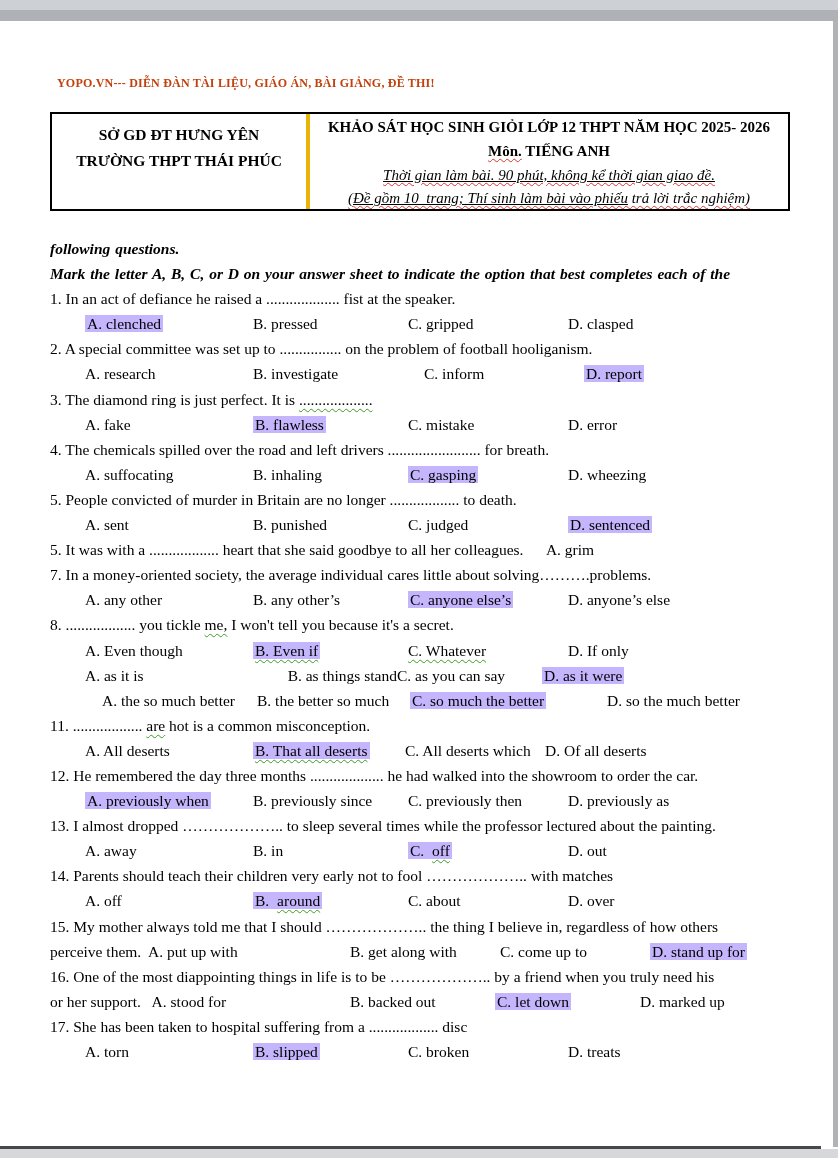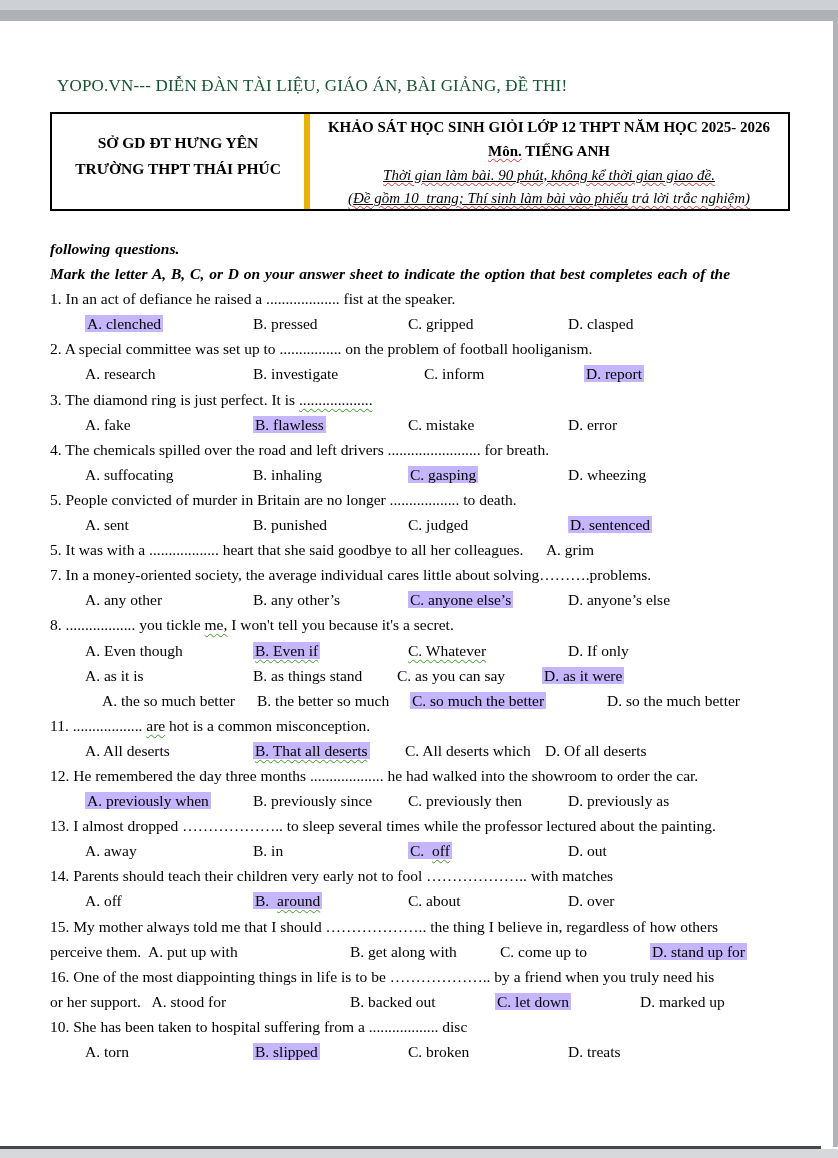--- a/index.html
+++ b/index.html
@@ -10,29 +10,29 @@
     color:#000;
   }
   .band1{position:absolute;left:0;top:0;width:838px;height:10px;background:#cdd0d4;}
   .band2{position:absolute;left:0;top:10px;width:838px;height:11px;background:#aeb1b5;}
   .rstrip{position:absolute;left:833px;top:21px;width:5px;height:1126px;background:#b1b3b7;}
   .bline{position:absolute;left:0;top:1146px;width:821px;height:3px;background:#47484b;}
   .bstrip{position:absolute;left:0;top:1149px;width:838px;height:9px;background:#d6d8dc;}
 
   .hnote{
     position:absolute;left:57px;top:76px;
-    font-weight:normal;font-size:17px;color:#14532d;letter-spacing:.2px;white-space:pre;
+    font-weight:bold;font-size:12px;color:#c2410c;letter-spacing:.2px;white-space:pre;
   }
   .itable{
     position:absolute;left:50px;top:112px;width:736px;height:95px;
     border:2px solid #000;display:flex;
   }
   .lcell{
-    width:258px;border-right:6px solid #eab308;box-sizing:border-box;
-    text-align:center;font-weight:bold;font-size:15.5px;line-height:26px;padding-top:16px;
+    width:258px;border-right:4px solid #eab308;box-sizing:border-box;
+    text-align:center;font-weight:bold;font-size:15.5px;line-height:26px;padding-top:8px;
   }
   .rcell{flex:1;text-align:center;font-size:15px;line-height:23.8px;padding-top:2px;overflow:hidden;}
   .rline{white-space:pre;}
   .b{font-weight:bold;}
   .i{font-style:italic;}
 
   .bodytext{
     position:absolute;left:50px;top:236px;width:745px;
     font-size:15.5px;line-height:25.1px;
   }
@@ -79,29 +79,29 @@
     <div class="line" style="padding-left: 35px;"><span class="cell" style="width: 168px;"><span>A. fake</span></span><span class="cell" style="width: 155px;"><span class="hl">B. flawless</span></span><span class="cell" style="width: 160px;"><span>C. mistake</span></span><span class="cell"><span>D. error</span></span></div>
     <div class="line"><span class="cell"><span>4. The chemicals spilled over the road and left drivers ........................ for breath.</span></span></div>
     <div class="line" style="padding-left: 35px;"><span class="cell" style="width: 168px;"><span>A. suffocating</span></span><span class="cell" style="width: 155px;"><span>B. inhaling</span></span><span class="cell" style="width: 160px;"><span class="hl">C. gasping</span></span><span class="cell"><span>D. wheezing</span></span></div>
     <div class="line"><span class="cell"><span>5. People convicted of murder in Britain are no longer .................. to death.</span></span></div>
     <div class="line" style="padding-left: 35px;"><span class="cell" style="width: 168px;"><span>A. sent</span></span><span class="cell" style="width: 155px;"><span>B. punished</span></span><span class="cell" style="width: 160px;"><span>C. judged</span></span><span class="cell"><span class="hl">D. sentenced</span></span></div>
     <div class="line"><span class="cell"><span>5. It was with a .................. heart that she said goodbye to all her colleagues.      A. grim</span></span></div>
     <div class="line"><span class="cell"><span>7. In a money-oriented society, the average individual cares little about solving……….problems.</span></span></div>
     <div class="line" style="padding-left: 35px;"><span class="cell" style="width: 168px;"><span>A. any other</span></span><span class="cell" style="width: 155px;"><span>B. any other’s</span></span><span class="cell" style="width: 160px;"><span class="hl">C. anyone else’s</span></span><span class="cell"><span>D. anyone’s else</span></span></div>
     <div class="line"><span class="cell"><span>8. .................. you tickle </span><span><span class="wg">me,</span></span><span> I won't tell you because it's a secret.</span></span></div>
     <div class="line" style="padding-left: 35px;"><span class="cell" style="width: 168px;"><span>A. Even though</span></span><span class="cell" style="width: 155px;"><span class="hl"><span class="wg">B. Even if</span></span></span><span class="cell" style="width: 160px;"><span><span class="wg">C. Whatever</span></span></span><span class="cell"><span>D. If only</span></span></div>
-    <div class="line" style="padding-left: 35px;"><span class="cell" style="width: 168px;"><span>A. as it is</span></span><span class="cell" style="width: 144px;"><span>B. as things stand</span></span><span class="cell" style="width: 145px;"><span>C. as you can say</span></span><span class="cell"><span class="hl">D. as it were</span></span></div>
+    <div class="line" style="padding-left: 35px;"><span class="cell" style="width: 168px;"><span>A. as it is</span></span><span class="cell" style="width: 144px; text-align: right;"><span>B. as things stand</span></span><span class="cell" style="width: 145px;"><span>C. as you can say</span></span><span class="cell"><span class="hl">D. as it were</span></span></div>
     <div class="line" style="padding-left: 52px;"><span class="cell" style="width: 155px;"><span>A. the so much better</span></span><span class="cell" style="width: 153px;"><span>B. the better so much</span></span><span class="cell" style="width: 197px;"><span class="hl">C. so much the better</span></span><span class="cell"><span>D. so the much better</span></span></div>
     <div class="line"><span class="cell"><span>11. .................. </span><span><span class="wg">are</span></span><span> hot is a common misconception.</span></span></div>
     <div class="line" style="padding-left: 35px;"><span class="cell" style="width: 168px;"><span>A. All deserts</span></span><span class="cell" style="width: 152px;"><span class="hl"><span class="wg">B. That all deserts</span></span></span><span class="cell" style="width: 140px;"><span>C. All deserts which</span></span><span class="cell"><span>D. Of all deserts</span></span></div>
     <div class="line"><span class="cell"><span>12. He remembered the day three months ................... he had walked into the showroom to order the car.</span></span></div>
     <div class="line" style="padding-left: 35px;"><span class="cell" style="width: 168px;"><span class="hl">A. previously when</span></span><span class="cell" style="width: 155px;"><span>B. previously since</span></span><span class="cell" style="width: 160px;"><span>C. previously then</span></span><span class="cell"><span>D. previously as</span></span></div>
     <div class="line"><span class="cell"><span>13. I almost dropped ……………….. to sleep several times while the professor lectured about the painting.</span></span></div>
     <div class="line" style="padding-left: 35px;"><span class="cell" style="width: 168px;"><span>A. away</span></span><span class="cell" style="width: 155px;"><span>B. in</span></span><span class="cell" style="width: 160px;"><span class="hl">C. </span><span class="hl"><span class="wg">off</span></span></span><span class="cell"><span>D. out</span></span></div>
     <div class="line"><span class="cell"><span>14. Parents should teach their children very early not to fool ……………….. with matches</span></span></div>
     <div class="line" style="padding-left: 35px;"><span class="cell" style="width: 168px;"><span>A. off</span></span><span class="cell" style="width: 155px;"><span class="hl">B. </span><span class="hl"><span class="wg">around</span></span></span><span class="cell" style="width: 160px;"><span>C. about</span></span><span class="cell"><span>D. over</span></span></div>
     <div class="line"><span class="cell"><span>15. My mother always told me that I should ……………….. the thing I believe in, regardless of how others</span></span></div>
     <div class="line"><span class="cell" style="width: 300px;"><span>perceive them.  A. put up with</span></span><span class="cell" style="width: 150px;"><span>B. get along with</span></span><span class="cell" style="width: 150px;"><span>C. come up to</span></span><span class="cell"><span class="hl">D. stand up for</span></span></div>
     <div class="line"><span class="cell"><span>16. One of the most diappointing things in life is to be ……………….. by a friend when you truly need his</span></span></div>
     <div class="line"><span class="cell" style="width: 300px;"><span>or her support.   A. stood for</span></span><span class="cell" style="width: 145px;"><span>B. backed out</span></span><span class="cell" style="width: 145px;"><span class="hl">C. let down</span></span><span class="cell"><span>D. marked up</span></span></div>
-    <div class="line"><span class="cell"><span>10. She has been taken to hospital suffering from a .................. disc</span></span></div>
+    <div class="line"><span class="cell"><span>17. She has been taken to hospital suffering from a .................. disc</span></span></div>
     <div class="line" style="padding-left: 35px;"><span class="cell" style="width: 168px;"><span>A. torn</span></span><span class="cell" style="width: 155px;"><span class="hl">B. slipped</span></span><span class="cell" style="width: 160px;"><span>C. broken</span></span><span class="cell"><span>D. treats</span></span></div>
   </div>
 
 </body></html>

